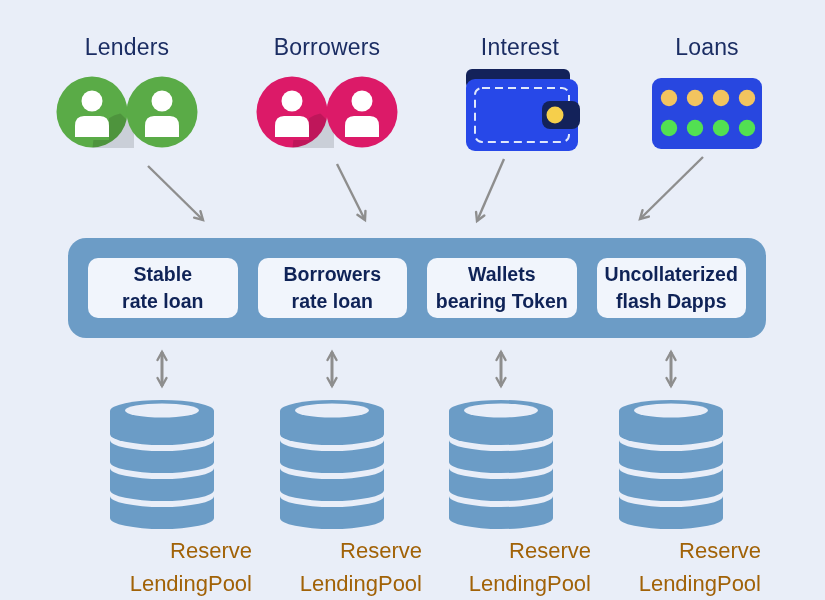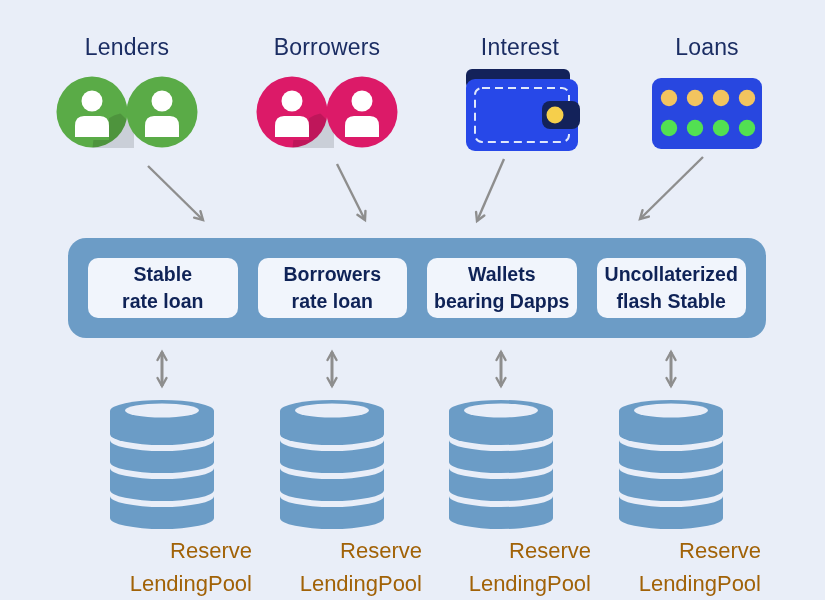--- a/index.html
+++ b/index.html
@@ -164,25 +164,25 @@
     <div class="module">
       <span>Stable</span>
       <span>rate loan</span>
     </div>
     <div class="module">
       <span>Borrowers</span>
       <span>rate loan</span>
     </div>
     <div class="module">
       <span>Wallets</span>
-      <span>bearing Dapps</span>
+      <span>bearing Token</span>
     </div>
     <div class="module">
       <span>Uncollaterized</span>
-      <span>flash Stable</span>
+      <span>flash Dapps</span>
     </div>
   </div>
 
   <svg class="icon-abs" style="left:108px;top:398px" width="108" height="132" viewBox="0 0 108 132">
     <g fill="#6b9cc6">
       <ellipse cx="54" cy="13" rx="52" ry="11"></ellipse>
       <path d="M2,13 L2,36 A52,11 0 0 0 106,36 L106,13 Z"></path>
       <path d="M2,42 A52,11 0 0 0 106,42 L106,64 A52,11 0 0 1 2,64 Z"></path>
       <path d="M2,70 A52,11 0 0 0 106,70 L106,92 A52,11 0 0 1 2,92 Z"></path>
       <path d="M2,98 A52,11 0 0 0 106,98 L106,120 A52,11 0 0 1 2,120 Z"></path>

